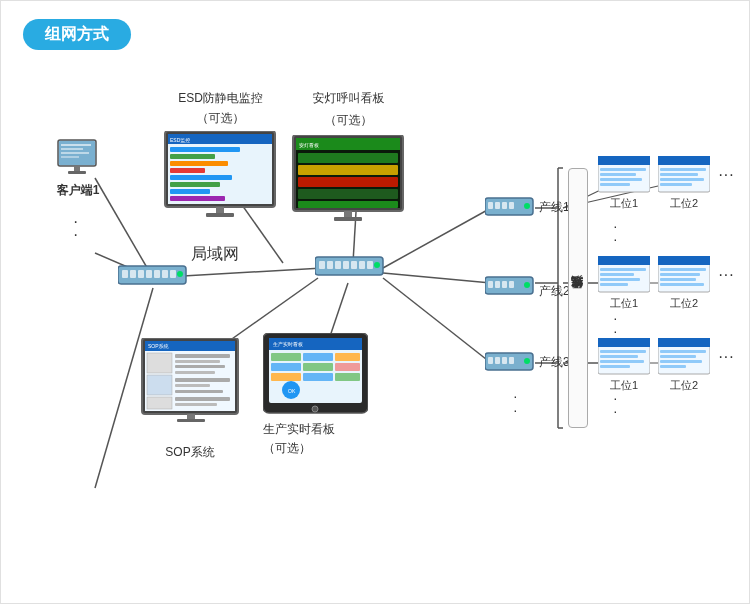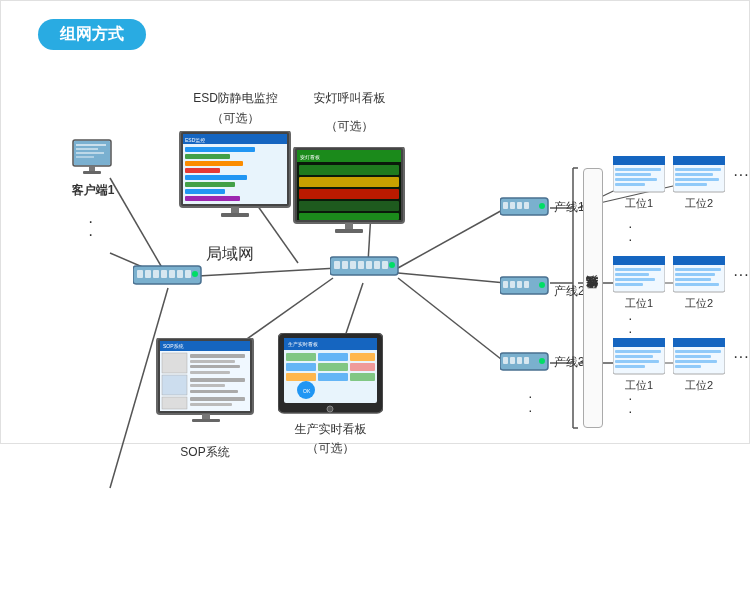--- a/index.html
+++ b/index.html
@@ -9,25 +9,25 @@
       background: #fff;
       font-family: 'Microsoft YaHei', 'SimHei', sans-serif;
       font-size: 12px;
       color: #333;
       overflow: hidden;
       position: relative;
     }
 
     .page-container {
       width: 750px;
-      height: 444px;
+      height: 604px;
       background: #fff;
       border: 1px solid #e0e0e0;
       position: relative;
-      padding: 18px 37px;
+      padding: 18px 22px;
     }
 
     
     .title-badge {
       display: inline-block;
       background: #29abe2;
       color: #fff;
       border-radius: 20px;
       padding: 5px 22px;
       font-size: 16px;
@@ -181,21 +181,21 @@
         <rect x="7" y="44" width="62" height="5" rx="1" fill="#2196f3"></rect>
         <rect x="7" y="51" width="50" height="5" rx="1" fill="#43a047"></rect>
         <rect x="7" y="58" width="40" height="5" rx="1" fill="#2196f3"></rect>
         <rect x="7" y="65" width="55" height="5" rx="1" fill="#9c27b0"></rect>
 
         <rect x="53" y="76" width="8" height="6" fill="#777"></rect>
         <rect x="43" y="82" width="28" height="4" rx="1" fill="#666"></rect>
       </svg>
     </div>
 
-    <div style="position:absolute; left:254px; top:22px; display:flex; flex-direction:column; gap:9px;">
+    <div style="position:absolute; left:268px; top:22px; display:flex; flex-direction:column; gap:3px;">
       <div style="font-size:12px; text-align:center; margin-bottom:2px;">安灯呼叫看板</div>
       <div style="font-size:12px; text-align:center; margin-bottom:3px;">（可选）</div>
       <svg width="115" height="88">
         <rect x="2" y="0" width="110" height="76" rx="3" fill="#444" stroke="#666" stroke-width="2"></rect>
         <rect x="5" y="3" width="104" height="70" fill="#0a1a0a"></rect>
 
         <rect x="5" y="3" width="104" height="12" fill="#1b8a1b"></rect>
         <text x="8" y="12" fill="#fff" font-size="5" font-family="sans-serif">安灯看板</text>
 
         <rect x="7" y="18" width="100" height="10" rx="1" fill="#1e7a1e"></rect>
@@ -230,21 +230,21 @@
         <rect x="35" y="52" width="48" height="3" rx="1" fill="#aaa"></rect>
         <rect x="35" y="59" width="55" height="4" rx="1" fill="#aaa"></rect>
         <rect x="35" y="65" width="42" height="3" rx="1" fill="#bbb"></rect>
 
         <rect x="47" y="76" width="8" height="5" fill="#777"></rect>
         <rect x="37" y="81" width="28" height="3" rx="1" fill="#666"></rect>
       </svg>
       <div style="font-size:12px; text-align:center; margin-top:2px;">SOP系统</div>
     </div>
 
-    <div style="position:absolute; left:240px; top:265px; display:flex; flex-direction:column; align-items:center; gap:2px;">
+    <div style="position:absolute; left:240px; top:265px; display:flex; flex-direction:column; align-items:flex-start; gap:2px;">
       <svg width="105" height="86">
 
         <rect x="0" y="0" width="105" height="80" rx="6" fill="#2a2a2a" stroke="#555" stroke-width="1.5"></rect>
 
         <rect x="6" y="5" width="93" height="65" rx="2" fill="#e8f4fc"></rect>
 
         <rect x="6" y="5" width="93" height="12" fill="#1565c0"></rect>
         <text x="10" y="13" fill="#fff" font-size="5">生产实时看板</text>
 
         <rect x="8" y="20" width="30" height="8" rx="1" fill="#81c784"></rect>

